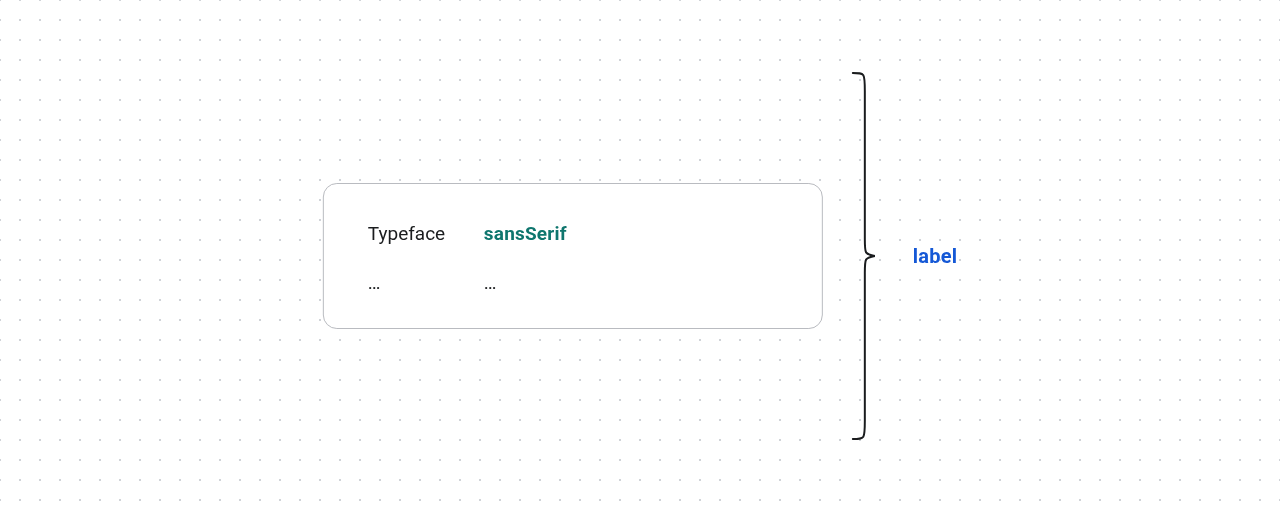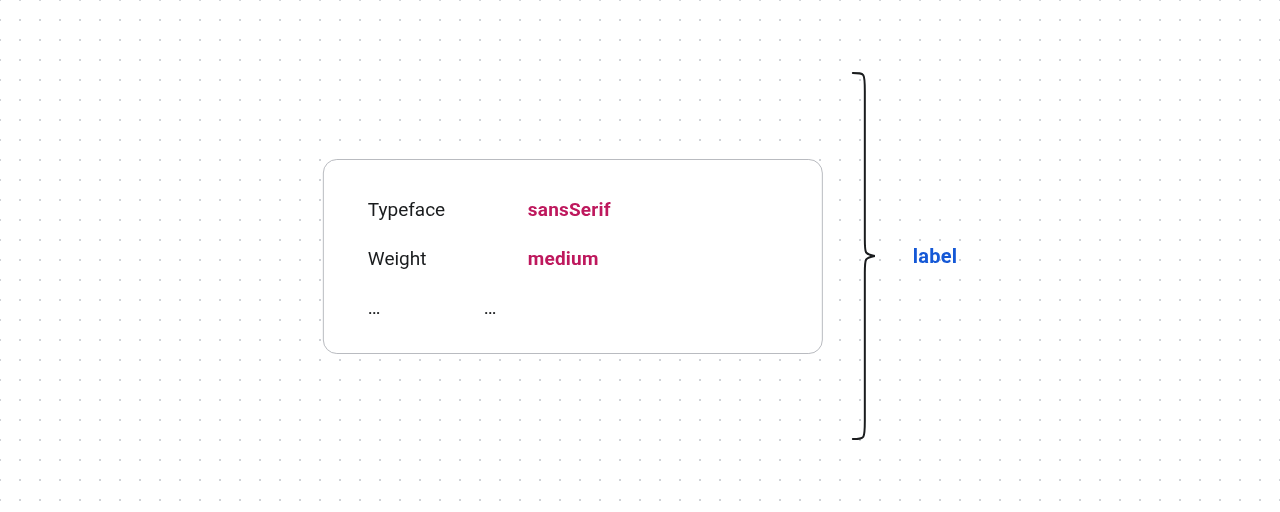--- a/index.html
+++ b/index.html
@@ -41,25 +41,24 @@
   }
   .row:last-child { margin-bottom: 0; }
   .key {
     width: 116px;
     flex: 0 0 116px;
     color: #1a1c1e;
     font-size: 19px;
     font-weight: 400;
   }
   .val {
-    color: #be185d;
+    color: #0f766e;
     font-size: 19px;
     font-weight: 700;
     letter-spacing: 0.2px;
-    margin-left: 44px;
   }
   .ellipsis {
     color: #1a1c1e;
     font-size: 19px;
     font-weight: 400;
   }
   .brace {
     position: relative;
     height: 370px;
     width: 26px;
@@ -83,24 +82,20 @@
 <div class="dotgrid"></div>
 
 <div class="stage">
 
   <div class="panel">
     <div class="row">
       <div class="key">Typeface</div>
       <div class="val">sansSerif</div>
     </div>
     <div class="row">
-      <div class="key">Weight</div>
-      <div class="val">medium</div>
-    </div>
-    <div class="row">
       <div class="key ellipsis">…</div>
       <div class="ellipsis">…</div>
     </div>
   </div>
 
   <div class="brace">
     <svg viewBox="0 0 26 370" fill="none" stroke="#1a1c1e" stroke-width="2" stroke-linecap="round">
       <path d="M2 2
                C 14 2, 14 2, 14 20
                L 14 168

